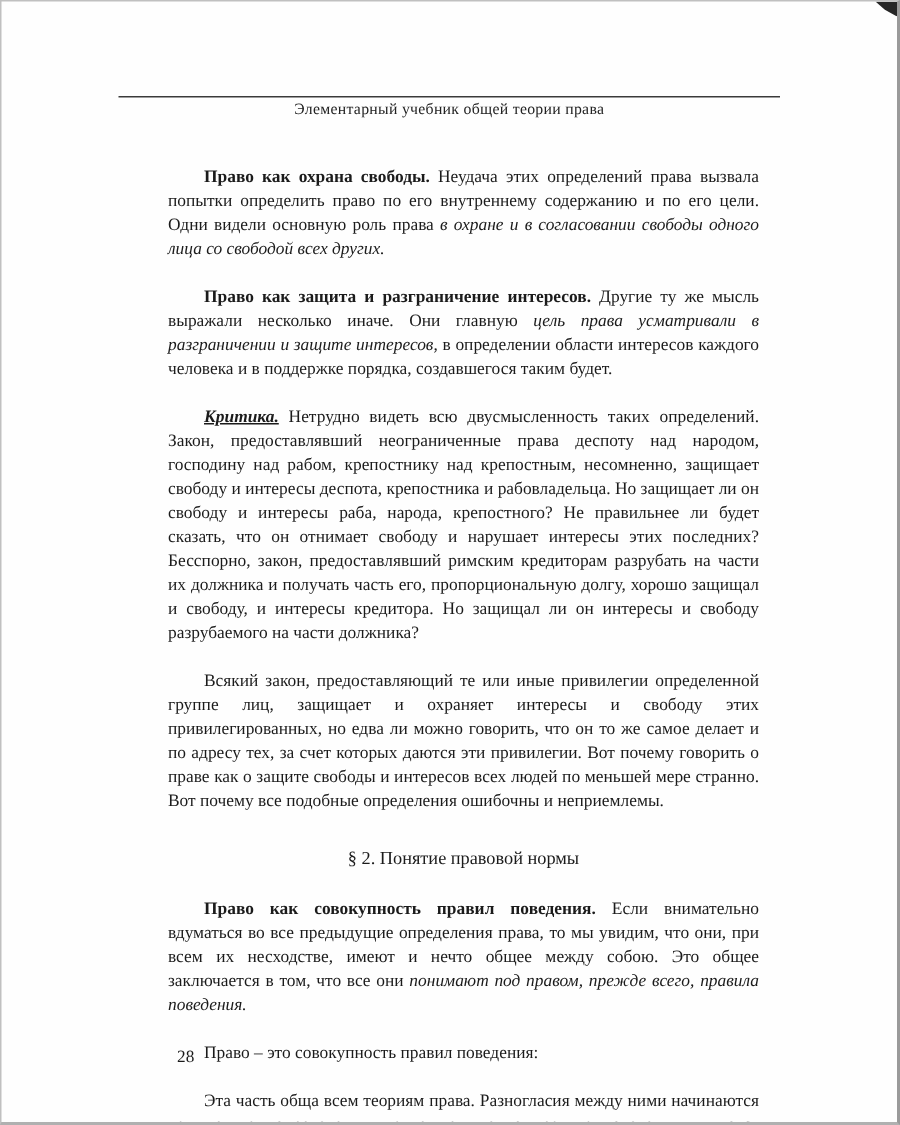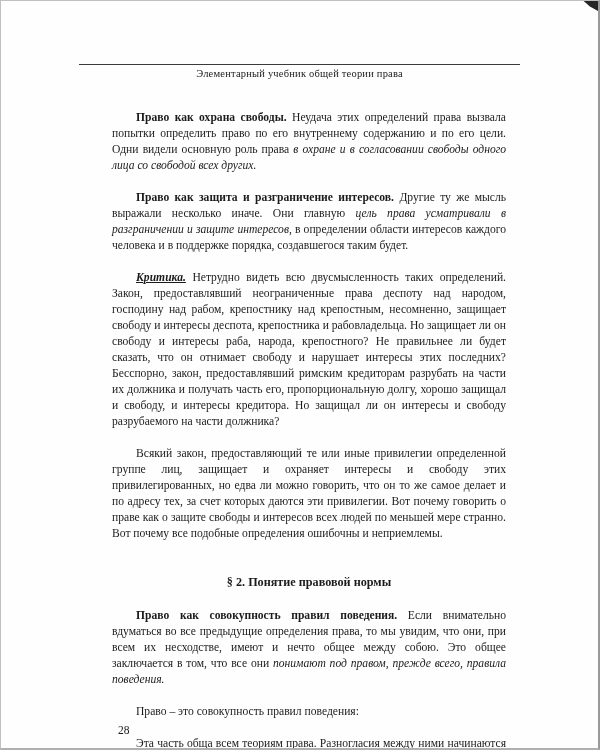--- a/index.html
+++ b/index.html
@@ -52,30 +52,30 @@
     text-align: justify;
   }
   .content p.paragraph {
     margin: 16px;
     text-indent: 24px;
   }
   .content p.gap-before {
     margin-top: 15px;
   }
   .content h2.heading {
-    margin: 32px 0 18px 0;
+    margin: 22px 0 18px 0;
     font-size: 12.2px;
-    font-weight: bold;
+    font-weight: normal;
     text-align: center;
     text-indent: 0;
   }
   .page-number {
     position: absolute;
     left: 117px;
-    bottom: 12px;
+    bottom: 37px;
     font-size: 11.5px;
     color: #1b1b1b;
   }
   .run-b { font-weight: bold; }
   .run-i { font-style: italic; }
   .run-bi { font-weight: bold; font-style: italic; text-decoration: underline; }
 </style>
 </head>
 <body>
 

